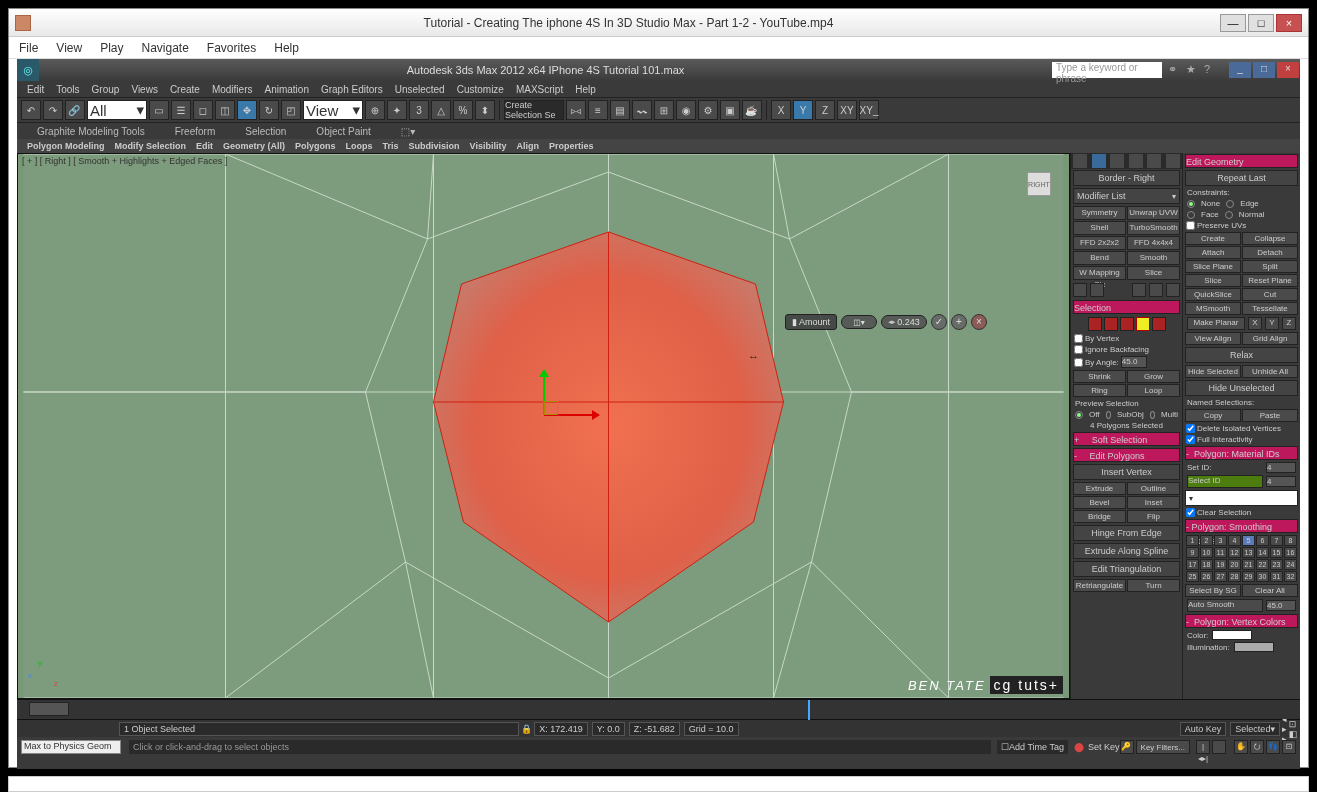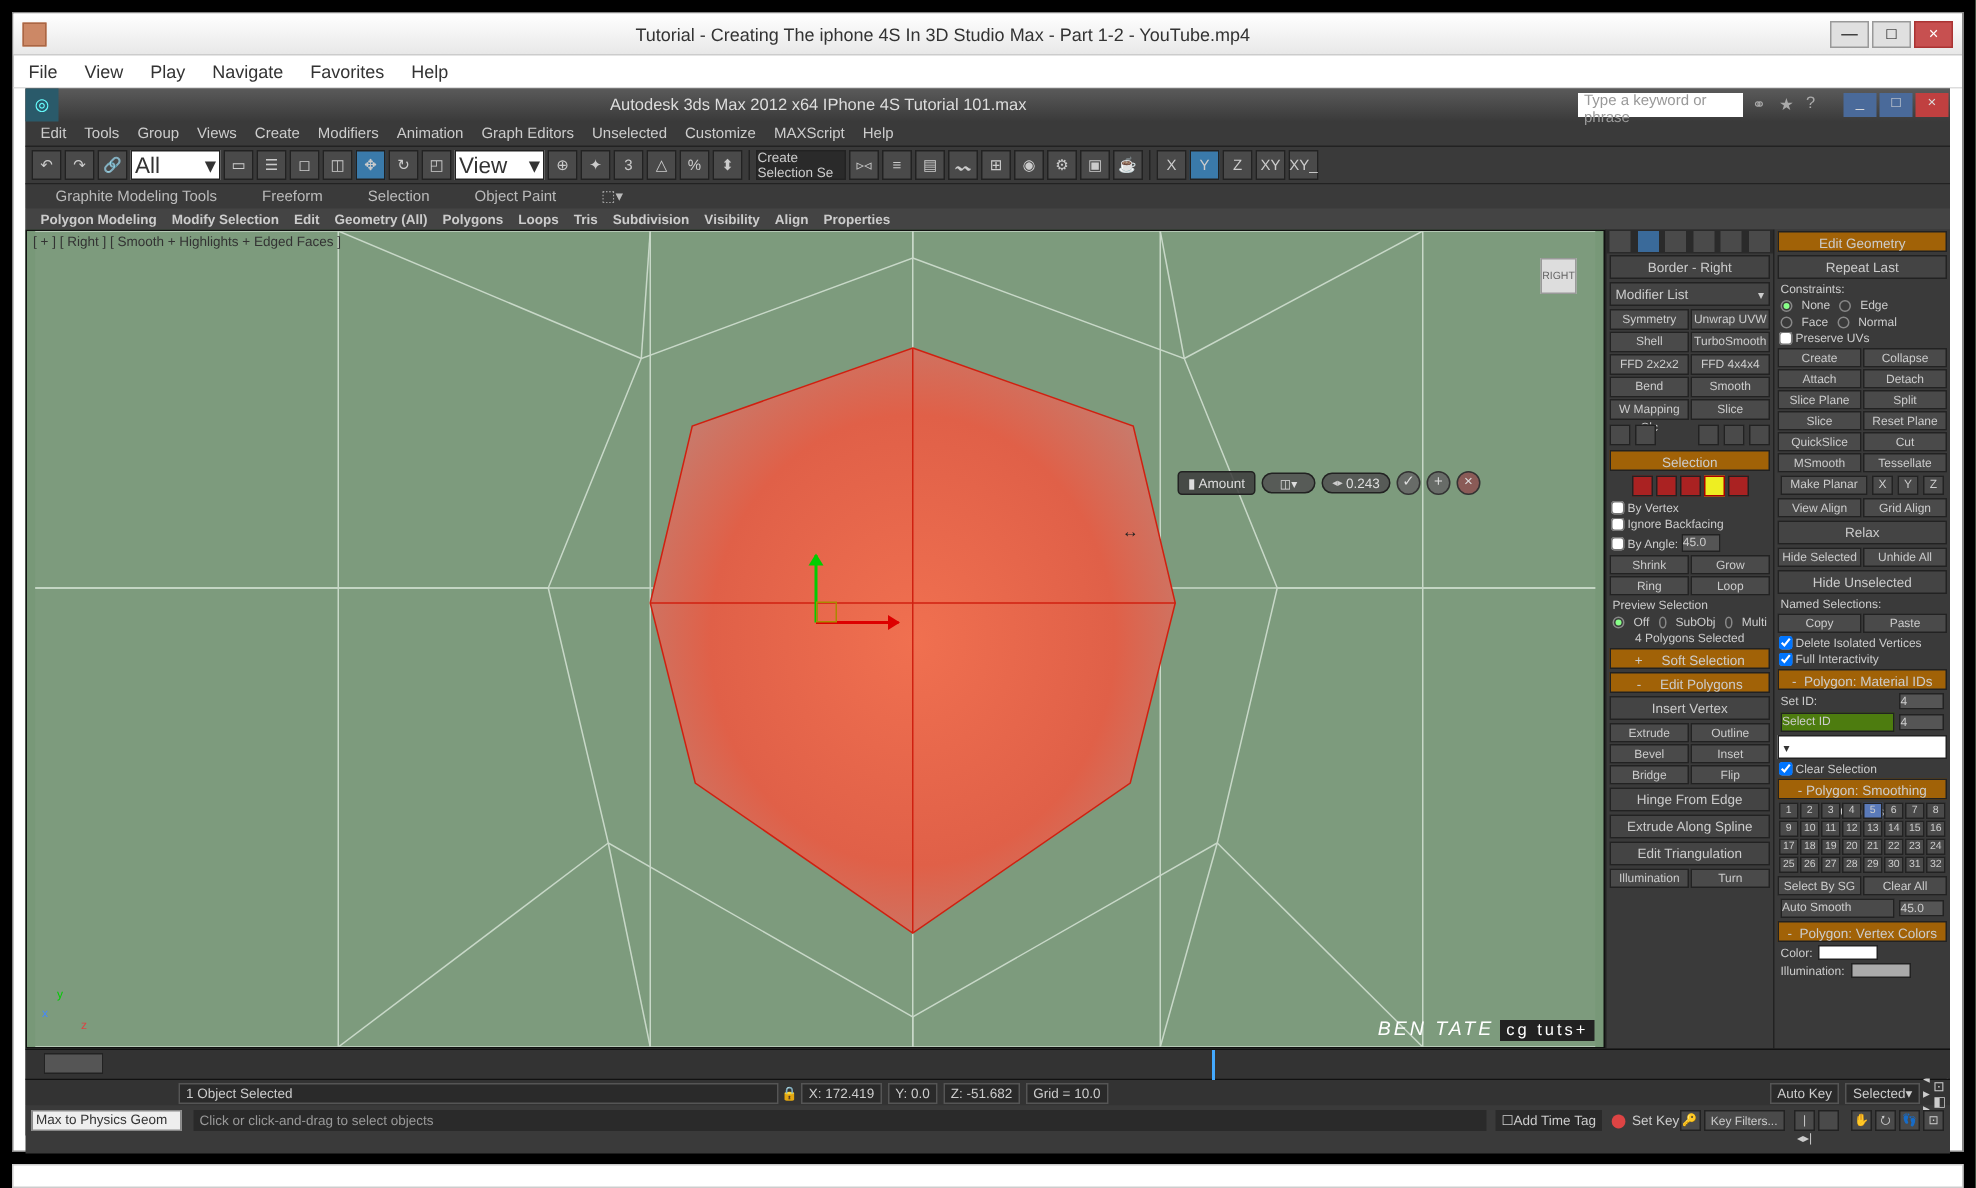--- a/index.html
+++ b/index.html
@@ -45,21 +45,21 @@
 .vp-cube { position: absolute; top: 18px; right: 18px; width: 24px; height: 24px; background: #ddd; border: 1px solid #999; font-size: 7px; text-align: center; line-height: 24px; color: #666; }
 .vp-axis { position: absolute; bottom: 10px; left: 10px; width: 30px; height: 30px; }
 .vp-axis .ax { position: absolute; font-size: 8px; }
 .vp-gizmo { position: absolute; left: 50%; top: 48%; transform: translate(-50%, -50%); }
 .gizmo-arrow-y { position: absolute; width: 2px; height: 45px; background: #0c0; bottom: 0; left: -1px; }
 .gizmo-arrow-y::after { content: ''; position: absolute; top: -6px; left: -4px; border: 5px solid transparent; border-bottom: 8px solid #0c0; }
 .gizmo-arrow-x { position: absolute; height: 2px; width: 55px; background: #d00; left: 0; top: -1px; }
 .gizmo-arrow-x::after { content: ''; position: absolute; right: -6px; top: -4px; border: 5px solid transparent; border-left: 8px solid #d00; }
 .gizmo-box { position: absolute; width: 14px; height: 14px; border: 1px solid #a80; left: 0; top: -14px; }
 .watermark { position: absolute; bottom: 4px; right: 6px; font-size: 13px; color: #fff; font-style: italic; letter-spacing: 2px; font-weight: 300; }
-.watermark b { display: inline-block; background: #222; padding: 1px 4px; font-style: normal; font-size: 11px; margin-left: 4px; margin-top: 43px; }
+.watermark b { display: inline-block; background: #222; padding: 1px 4px; font-style: normal; font-size: 14px; margin-left: 4px; margin-top: 43px; }
 
 .caddy { position: absolute; left: 767px; top: 160px; display: flex; flex-direction: row; gap: 4px; align-items: center; }
 .caddy .lbl { background: rgba(60,60,60,.85); color: #ddd; font-size: 9px; padding: 2px 6px; border-radius: 3px; border: 1px solid #222; }
 .caddy .pill { background: rgba(80,80,80,.85); border: 1px solid #222; border-radius: 8px; width: 36px; height: 14px; display: flex; align-items: center; justify-content: center; }
 .caddy .pill2 { width: 46px; display:flex; align-items:center; justify-content:center; gap:2px; }
 .caddy .val { color: #ddd; font-size: 9px; }
 .caddy .btns { display: flex; gap: 4px; }
 .caddy .cbtn { width: 16px; height: 16px; border-radius: 50%; background: rgba(100,100,100,.85); border: 1px solid #333; color: #ddd; font-size: 10px; text-align: center; line-height: 14px; cursor: pointer; }
 .caddy .cbtn.x { background: rgba(140,80,80,.85); }
 
@@ -68,21 +68,21 @@
 .panel-right { width: 230px; background: #3a3a3a; display: flex; }
 .cmd-panel { width: 112px; border-left: 1px solid #222; display: flex; flex-direction: column; font-size: 9px; color: #ccc; }
 .mod-panel { width: 118px; border-left: 1px solid #222; display: flex; flex-direction: column; font-size: 9px; color: #ccc; }
 .p-tabs { height: 16px; background: #2a2a2a; display: flex; align-items: center; justify-content: space-around; }
 .p-tabs .pt { width: 14px; height: 14px; background: #4a4a4a; cursor: pointer; }
 .p-tabs .pt.active { background: #3a6a9a; }
 .p-row { height: 16px; background: #444; border: 1px solid #222; margin: 1px 2px; display: flex; align-items: center; justify-content: center; cursor: pointer; }
 .p-row.dd { justify-content: space-between; padding: 0 3px; }
 .p-row.dd::after { content: '▾'; font-size: 8px; }
 .p-rollout { margin: 1px 2px; }
-.p-rollout .hdr { height: 14px; background: #a16207; text-align: center; line-height: 14px; border: 1px solid #222; cursor: pointer; }
+.p-rollout .hdr { height: 14px; background: #be185d; line-height: 14px; border: 1px solid #222; cursor: pointer; }
 .p-grid2 { display: grid; grid-template-columns: 1fr 1fr; gap: 1px; margin: 1px 2px; }
 .p-grid2 .btn { height: 14px; background: #4a4a4a; border: 1px solid #222; text-align: center; line-height: 12px; font-size: 8px; cursor: pointer; }
 .stack-box { height: 84px; background: #2a2a2a; margin: 1px 2px; border: 1px solid #222; }
 .stack-item { background: #3a6a9a; color: #fff; padding: 1px 3px; font-size: 9px; display: flex; align-items: center; }
 .stack-item::before { content: '■'; margin-right: 3px; color: #ddd; }
 .icon-row { height: 16px; display: flex; gap: 3px; margin: 1px 2px; align-items: center; }
 .icon-row .ic { width: 14px; height: 14px; background: #4a4a4a; border: 1px solid #222; }
 .sel-row { display: flex; align-items: center; gap: 2px; margin: 1px 3px; font-size: 8px; }
 .sel-row input[type=checkbox] { width: 9px; height: 9px; }
 .sel-row .sp { width: 26px; height: 12px; background: #555; border: 1px solid #222; }
@@ -393,21 +393,21 @@
             <div class="b">Outline</div>
             <div class="b">Bevel</div>
             <div class="b">Inset</div>
             <div class="b">Bridge</div>
             <div class="b">Flip</div>
           </div>
           <div class="p-row">Hinge From Edge</div>
           <div class="p-row">Extrude Along Spline</div>
           <div class="p-row">Edit Triangulation</div>
           <div class="p-grid4">
-            <div class="b">Illumination</div>
+            <div class="b">Retriangulate</div>
             <div class="b">Turn</div>
           </div>
         </div>
 
         <div class="mod-panel">
           <div class="p-rollout">
               <div class="hdr">Edit Geometry</div>
             </div>
           <div class="p-row">Repeat Last</div>
           <div class="lbltxt">Constraints:</div>

